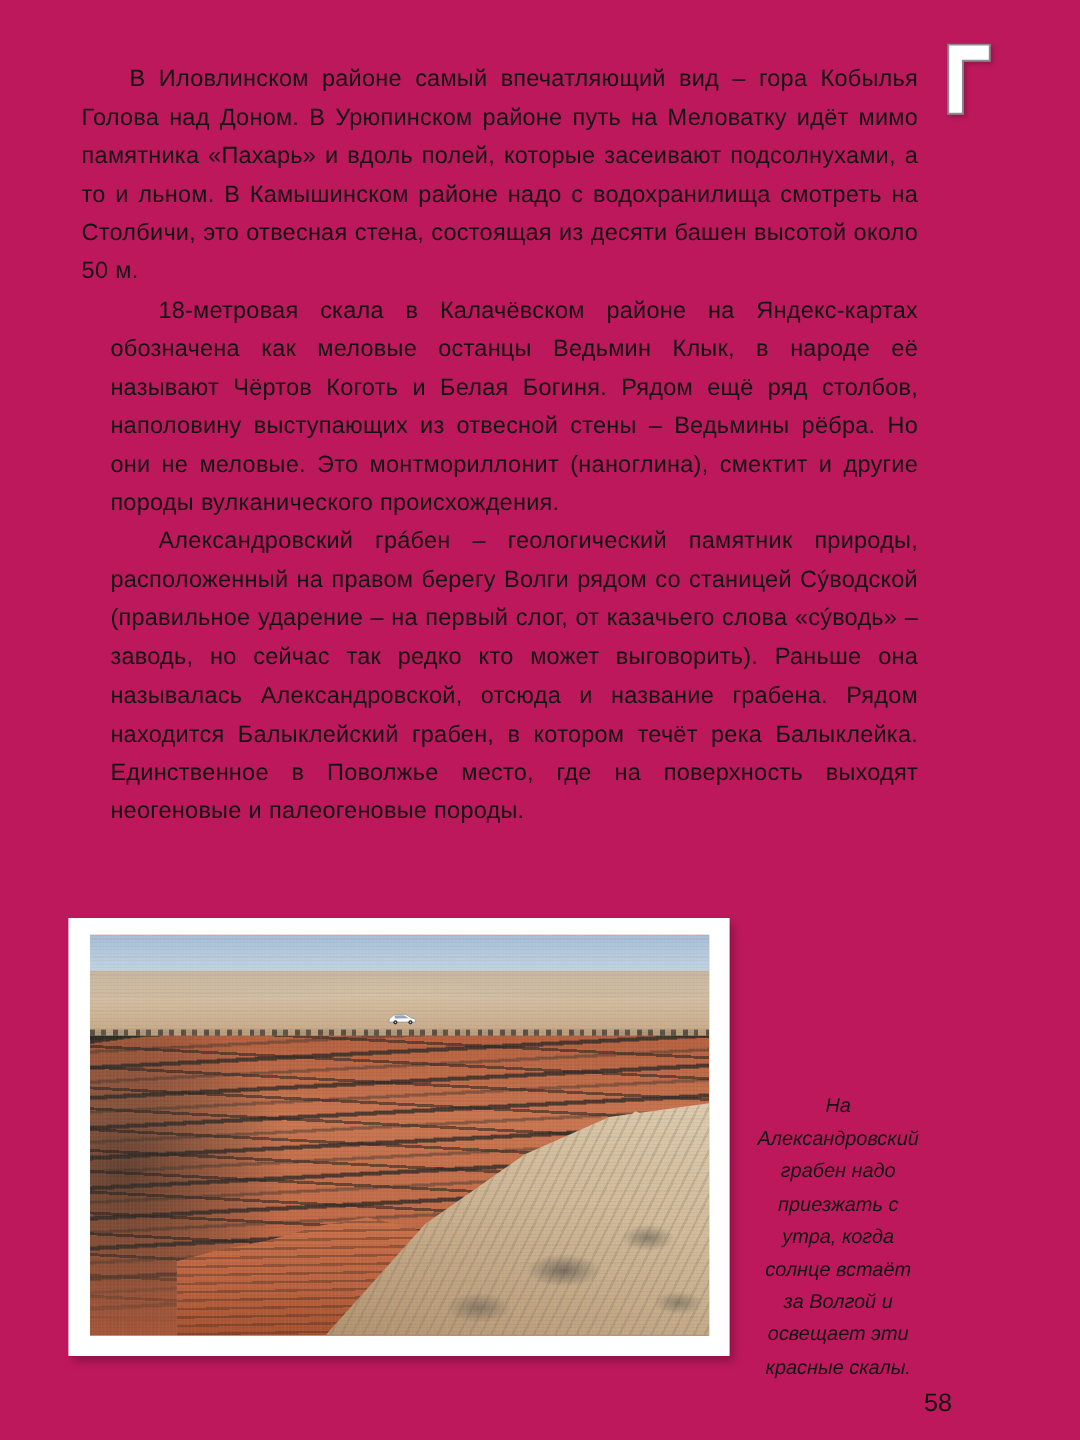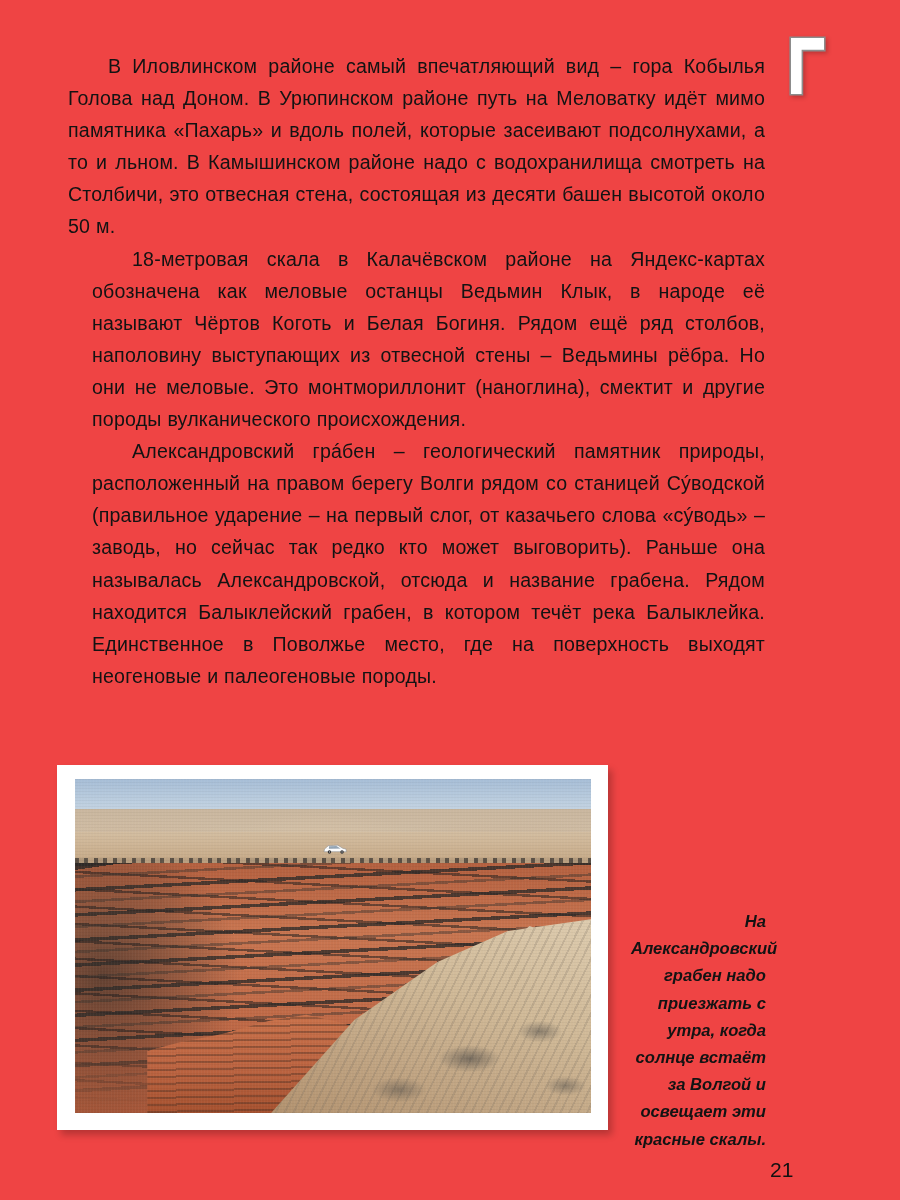--- a/index.html
+++ b/index.html
@@ -5,21 +5,21 @@
 <style>
   html, body {
     margin: 0;
     padding: 0;
     background: #ffffff;
   }
   .page {
     position: relative;
     width: 900px;
     height: 1200px;
-    background: #ef4444;
+    background: #be185d;
     overflow: hidden;
     font-family: "Liberation Sans", sans-serif;
     color: #131313;
   }
 
   
   .corner-mark {
     position: absolute;
     left: 789px;
     top: 36px;
@@ -174,23 +174,23 @@
   
   .photo-caption {
     position: absolute;
     left: 631px;
     top: 908px;
     width: 135px;
     margin: 0;
     font-size: 16.6px;
     line-height: 27.2px;
     font-style: italic;
-    font-weight: 700;
+    font-weight: 400;
     color: #131313;
-    text-align: right;
+    text-align: center;
   }
 
   
   .page-number {
     position: absolute;
     left: 770px;
     top: 1158px;
     font-size: 21px;
     color: #111111;
   }
@@ -232,15 +232,15 @@
       <div class="ph-gullies"></div>
       <div class="ph-redblock"></div>
       <div class="ph-whiteband"></div>
       <div class="ph-slope"></div>
       <div class="ph-grain"></div>
     </div>
   </div>
 
   <p class="photo-caption">На Александровский грабен надо приезжать с утра, когда солнце встаёт за Волгой и освещает эти красные скалы.</p>
 
-  <div class="page-number">21</div>
+  <div class="page-number">58</div>
 
 </div>
 
 </body></html>

